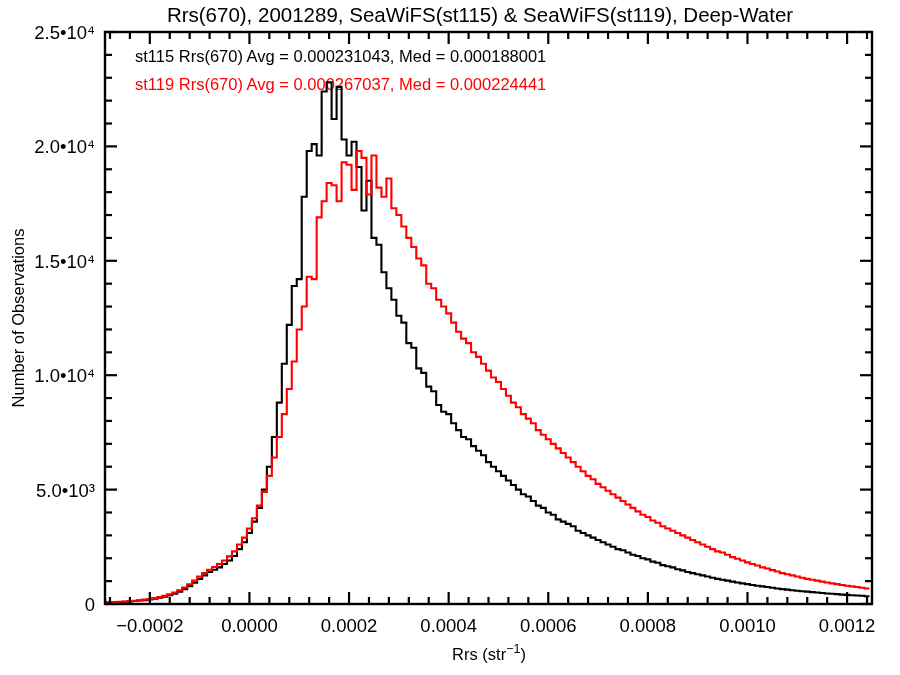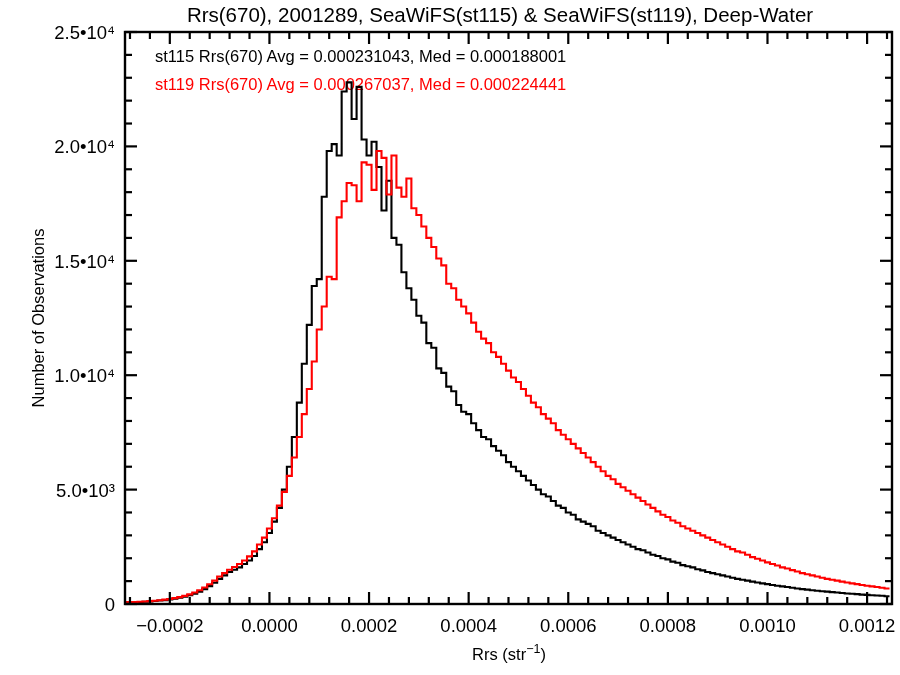--- a/index.html
+++ b/index.html
@@ -14,21 +14,20 @@
     color: #000000;
     overflow: hidden;
     position: relative;
   }
   #figure {
     position: absolute;
     left: 0;
     top: 0;
     width: 799px;
     height: 675px;
-    margin-left: 20px;
   }
   svg { display: block; }
   text { font-family: "Liberation Sans", sans-serif; fill: #000; }
   .title-text { font-size: 20.5px; }
   .legend-text { font-size: 16.5px; }
   .legend-text.red { fill: #FF0000; }
   .tick-label { font-size: 18.5px; }
   .axis-title { font-size: 16.5px; }
   .sup { font-size: 12.5px; }
 </style>

